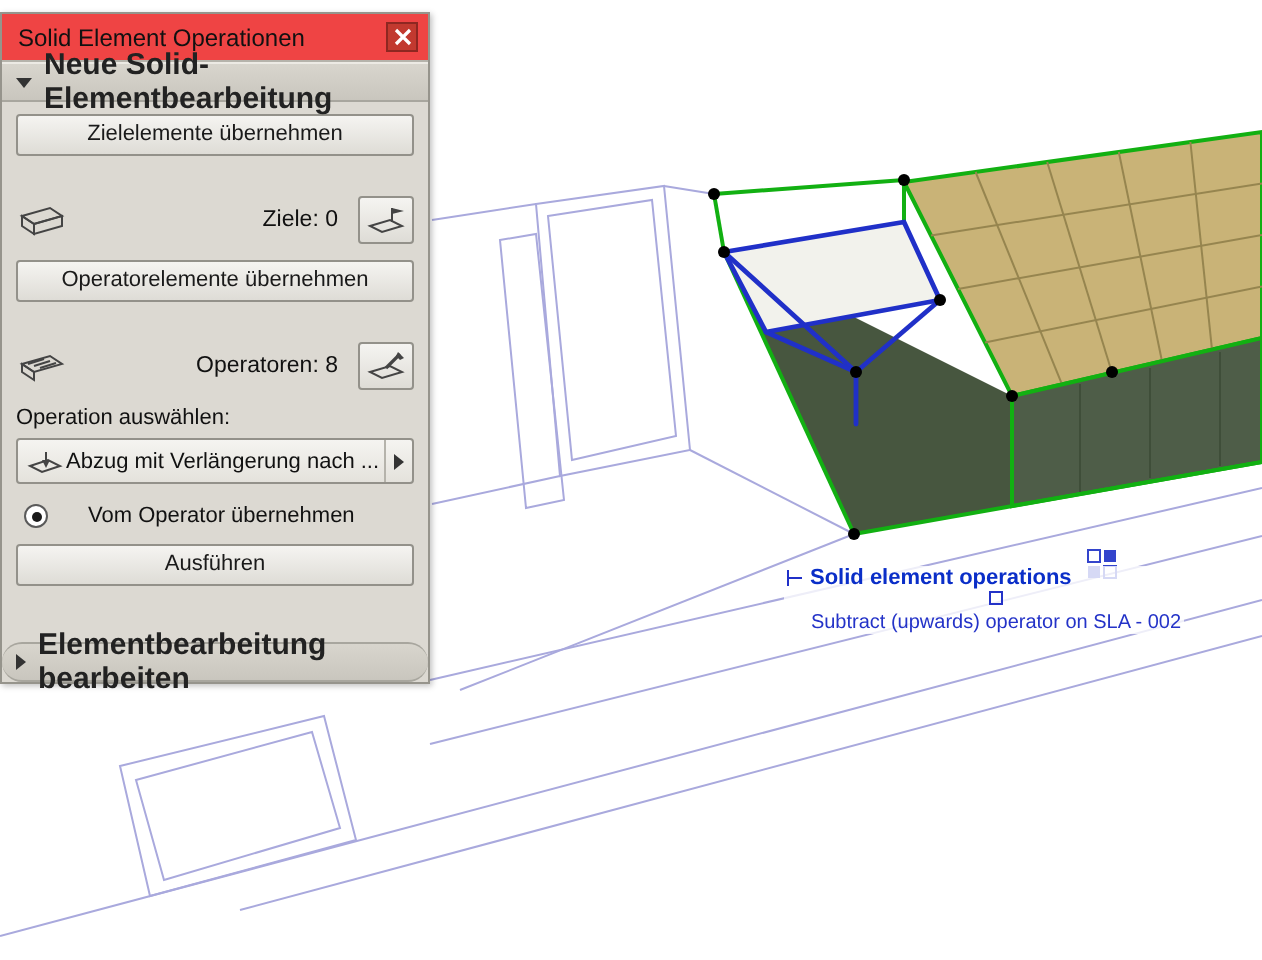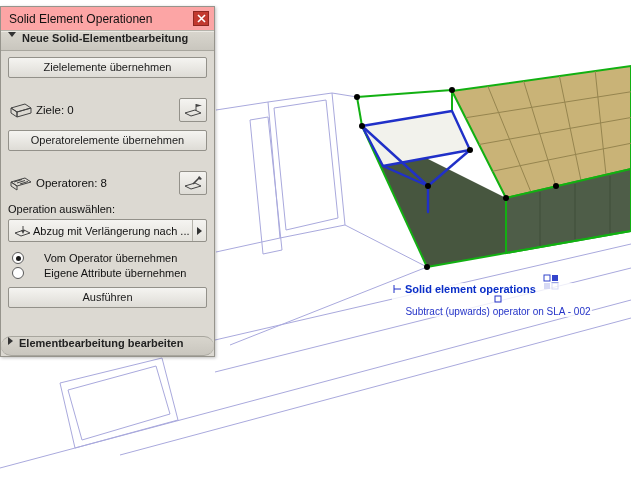--- a/index.html
+++ b/index.html
@@ -17,40 +17,40 @@
                     font-size:11px; font-weight:bold; color:#0a2ec8; }
   .vtooltip .row2 { display:flex; align-items:center; gap:3px; margin-left:12px;
                     font-size:10px; color:#2433c8;flex-direction:column; }
   .grid-icon { position:absolute; left:543px; top:274px; width:16px; height:16px; }
 
   
   .panel { position:absolute; left:0; top:6px; width:215px;
            background:#dcd9d2; border:1px solid #96948c;
            box-shadow:1px 1px 3px rgba(0,0,0,0.25); }
   .titlebar { display:flex; align-items:center; height:24px; padding:0 5px 0 8px;
-              background:#fca5a5; border-bottom:1px solid #b5b3ab; }
+              background:#ef4444; border-bottom:1px solid #b5b3ab; }
   .titlebar .title { font-size:12px; color:#111; }
   .close-btn { margin-left:auto; width:16px; height:15px; background:#c2392f;
                border:1px solid #8e2721; display:flex; align-items:center;
                justify-content:center; cursor:default; }
-  .sec-header { display:flex; align-items:flex-start; gap:6px; height:20px; padding:0 7px;
+  .sec-header { display:flex; align-items:center; gap:6px; height:20px; padding:0 7px;
                 background:linear-gradient(#d8d5cd,#c9c6be);
                 border-top:1px solid #eceae4; border-bottom:1px solid #a8a69e;
-                font-size:11px; font-weight:bold; color:#222; }
+                font-size:15px; font-weight:bold; color:#222; }
   .tri-down { width:0; height:0; border-left:4px solid transparent;
               border-right:4px solid transparent; border-top:5px solid #333; }
   .tri-right { width:0; height:0; border-top:4px solid transparent;
                border-bottom:4px solid transparent; border-left:5px solid #333; }
   .content { padding:6px 7px 8px 7px; }
   .btn { display:block; width:100%; height:21px; margin-bottom:20px;
          background:linear-gradient(#f5f4f1,#dedcd6); border:1px solid #93918a;
          border-radius:2px; font-size:11px; color:#1a1a1a; text-align:center;
          line-height:19px; }
   .pickrow { display:flex; align-items:center; margin:2px 0 8px 0; }
-  .pickrow .count { flex:1; font-size:11.5px; color:#111;
+  .pickrow .count { flex:1; text-align:right; font-size:11.5px; color:#111;
                     padding-right:10px; }
   .icon-btn { width:28px; height:24px; background:linear-gradient(#f5f4f1,#dedcd6);
               border:1px solid #93918a; border-radius:2px; display:flex;
               align-items:center; justify-content:center; }
   .flat-icon { width:28px; height:22px; display:flex; align-items:center;
                justify-content:flex-start; }
   .lbl { font-size:11px; color:#111; margin:4px 0 4px 0; }
   .combo { display:flex; align-items:center; height:23px; margin:2px 0 10px 0;
            background:linear-gradient(#f5f4f1,#e4e2dc); border:1px solid #93918a;
            border-radius:2px; padding-left:4px; }
@@ -242,24 +242,20 @@
           <span class="tri-right"></span>
         </span>
       </div>
 
 
       <label class="radio-row">
         <span class="radio sel"></span>
         <span>Vom Operator übernehmen</span>
       </label>
 
-      <label class="radio-row">
-        <span class="radio"></span>
-        <span>Eigene Attribute übernehmen</span>
-      </label>
 
       <button class="btn exec">Ausführen</button>
     </div>
 
     <div class="sec-header sec-bottom">
       <span class="tri-right"></span>
       <span>Elementbearbeitung bearbeiten</span>
     </div>
   </div>
 </div>

